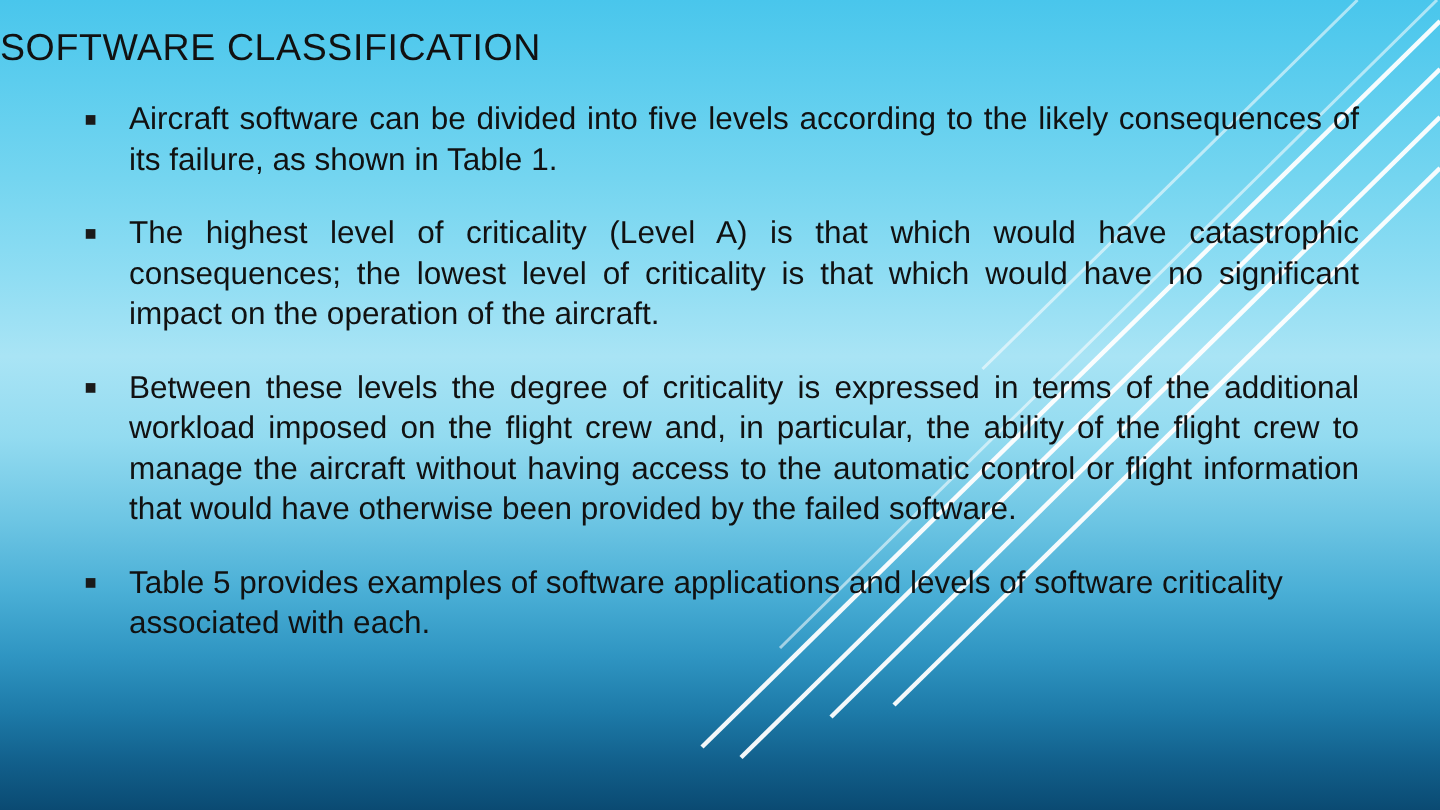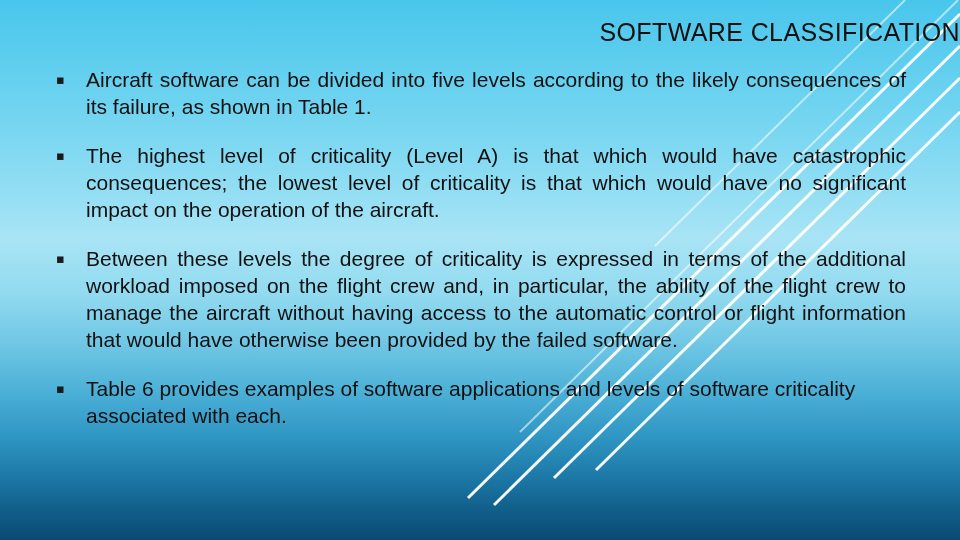--- a/index.html
+++ b/index.html
@@ -38,21 +38,21 @@
     pointer-events: none;
   }
   .streaks svg {
     display: block;
   }
   .slide-title {
     position: absolute;
     top: 18px;
     left: 0;
     width: 960px;
-    text-align: right;
+    text-align: left;
     font-size: 25px;
     letter-spacing: 0.4px;
     color: #111111;
     font-family: "Liberation Sans", sans-serif;
     font-weight: normal;
   }
   .body {
     position: absolute;
     top: 66px;
     left: 56px;
@@ -121,17 +121,17 @@
       <span class="bullet-text">The highest level of criticality (Level A) is that which would have catastrophic consequences; the lowest level of criticality is that which would have no significant impact on the operation of the aircraft.</span>
     </div>
 
     <div class="bullet">
       <span class="bullet-marker">▪</span>
       <span class="bullet-text"> Between these levels the degree of criticality is expressed in terms of the additional workload imposed on the flight crew and, in particular, the ability of the flight crew to manage the aircraft without having access to the automatic control  or flight information that would have otherwise been provided by the failed software.</span>
     </div>
 
     <div class="bullet">
       <span class="bullet-marker">▪</span>
-      <span class="bullet-text no-justify">Table 6 provides examples of software applications and levels of software criticality associated with each.</span>
+      <span class="bullet-text no-justify">Table 5 provides examples of software applications and levels of software criticality associated with each.</span>
     </div>
 
   </div>
 </div>
 
 </body></html>

